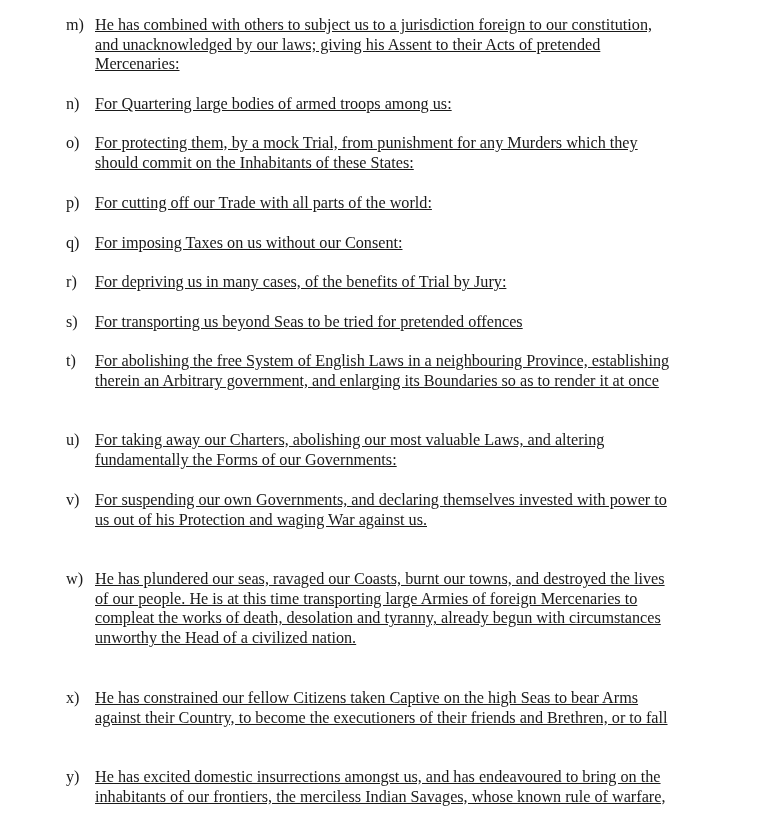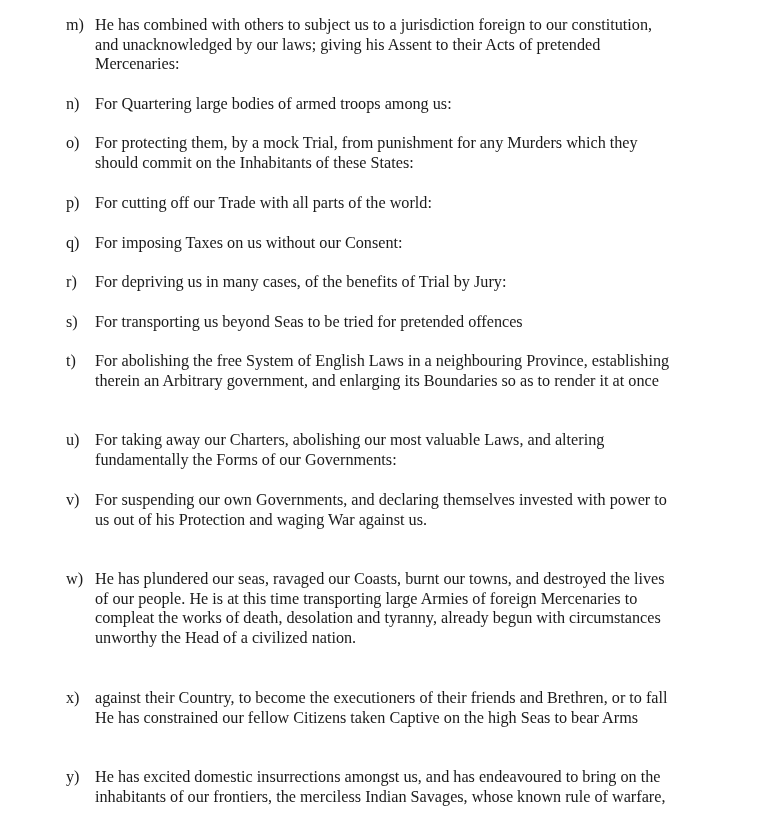--- a/index.html
+++ b/index.html
@@ -32,20 +32,21 @@
     .marker {
       position: absolute;
       left: 0;
       top: 0;
       width: 28px;
       white-space: nowrap;
     }
     .text {
       margin-left: 29px;
       width: 620px;
+      text-decoration: underline;
     }
     .line {
       display: block;
       white-space: nowrap;
     }
   </style>
 </head>
 <body>
 
 <div class="doc">
@@ -132,22 +133,22 @@
       <span class="line">He has plundered our seas, ravaged our Coasts, burnt our towns, and destroyed the lives</span>
       <span class="line">of our people. He is at this time transporting large Armies of foreign Mercenaries to</span>
       <span class="line">compleat the works of death, desolation and tyranny, already begun with circumstances</span>
       <span class="line">unworthy the Head of a civilized nation.</span>
     </div>
   </div>
 
   <div class="item" style="top:689px;">
     <span class="marker">x)</span>
     <div class="text">
+      <span class="line">He has constrained our fellow Citizens taken Captive on the high Seas to bear Arms</span>
       <span class="line">against their Country, to become the executioners of their friends and Brethren, or to fall</span>
-      <span class="line">He has constrained our fellow Citizens taken Captive on the high Seas to bear Arms</span>
     </div>
   </div>
 
   <div class="item" style="top:768px;">
     <span class="marker">y)</span>
     <div class="text">
       <span class="line">He has excited domestic insurrections amongst us, and has endeavoured to bring on the</span>
       <span class="line">inhabitants of our frontiers, the merciless Indian Savages, whose known rule of warfare,</span>
     </div>
   </div>

